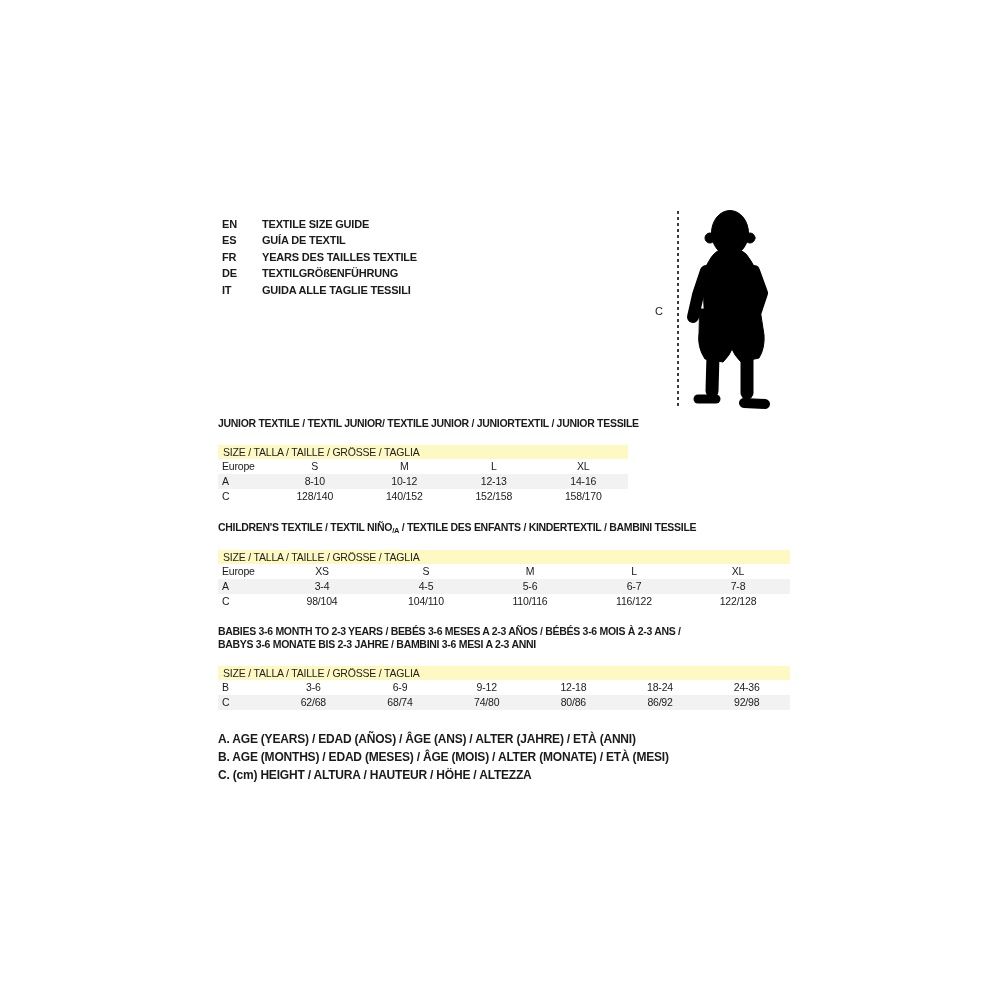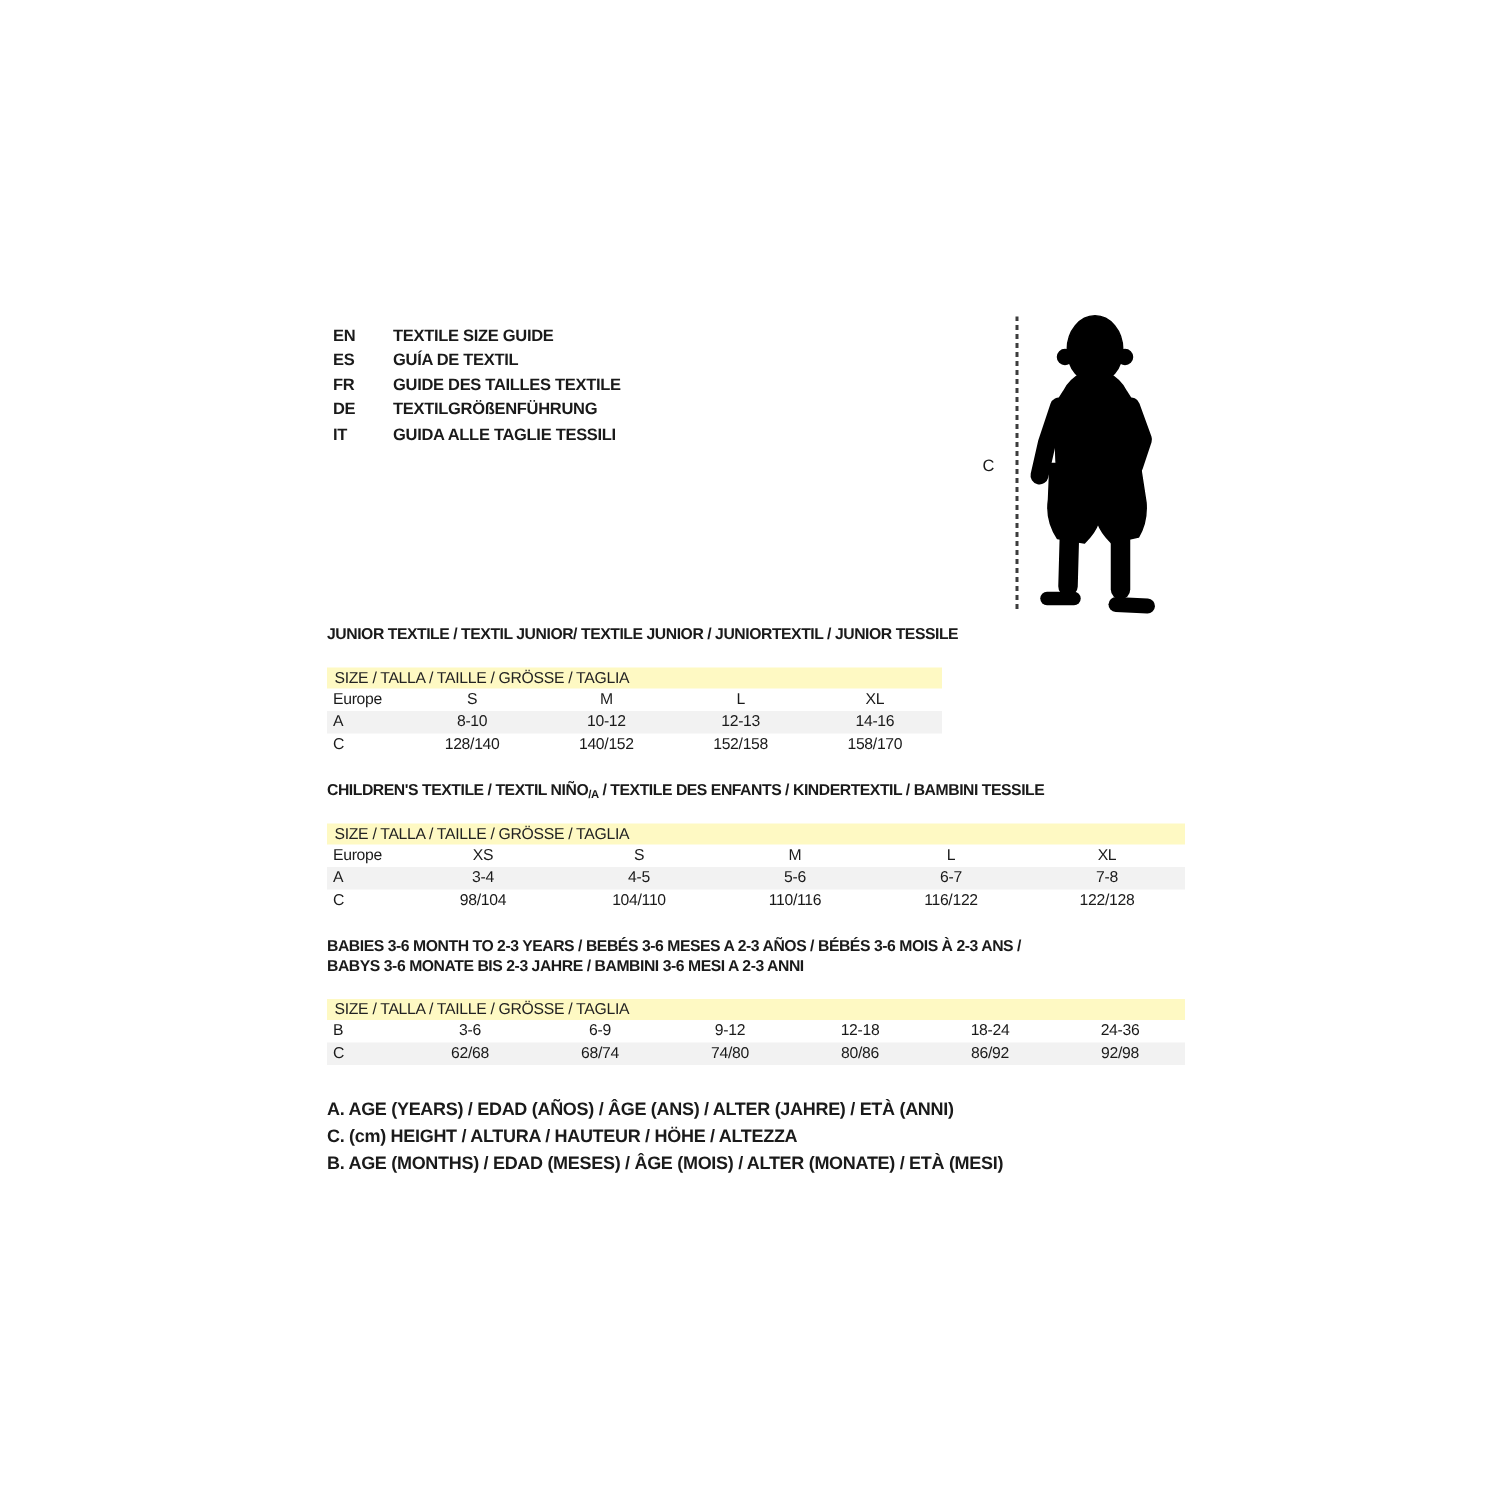--- a/index.html
+++ b/index.html
@@ -44,21 +44,21 @@
     <div class="lang-row">
       <span class="lang-code">EN</span>
       <span class="lang-label">TEXTILE SIZE GUIDE</span>
     </div>
     <div class="lang-row">
       <span class="lang-code">ES</span>
       <span class="lang-label">GUÍA DE TEXTIL</span>
     </div>
     <div class="lang-row">
       <span class="lang-code">FR</span>
-      <span class="lang-label">GUIDE DES TAILLES TEXTILE</span>
+      <span class="lang-label">YEARS DES TAILLES TEXTILE</span>
     </div>
     <div class="lang-row">
       <span class="lang-code">DE</span>
       <span class="lang-label">TEXTILGRÖßENFÜHRUNG</span>
     </div>
     <div class="lang-row">
       <span class="lang-code">IT</span>
       <span class="lang-label">GUIDA ALLE TAGLIE TESSILI</span>
     </div>
   </div>
@@ -158,17 +158,17 @@
       <span class="tcell">68/74</span>
       <span class="tcell">74/80</span>
       <span class="tcell">80/86</span>
       <span class="tcell">86/92</span>
       <span class="tcell">92/98</span>
     </div>
   </div>
 
   <div class="notes">
     <div class="note-line">A. AGE (YEARS) / EDAD (AÑOS) / ÂGE (ANS) / ALTER (JAHRE) / ETÀ (ANNI)</div>
+    <div class="note-line">B. AGE (MONTHS) / EDAD (MESES) / ÂGE (MOIS) / ALTER (MONATE) / ETÀ (MESI)</div>
     <div class="note-line">C. (cm) HEIGHT / ALTURA / HAUTEUR / HÖHE / ALTEZZA</div>
-    <div class="note-line">B. AGE (MONTHS) / EDAD (MESES) / ÂGE (MOIS) / ALTER (MONATE) / ETÀ (MESI)</div>
   </div>
 
 </div>
 
 </body></html>

